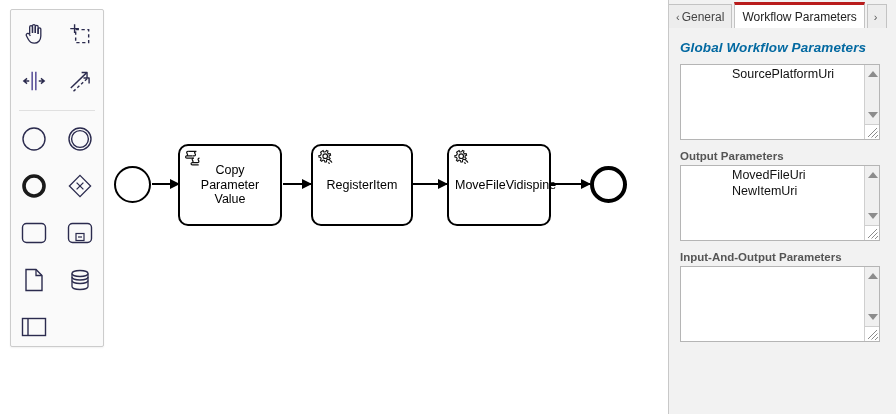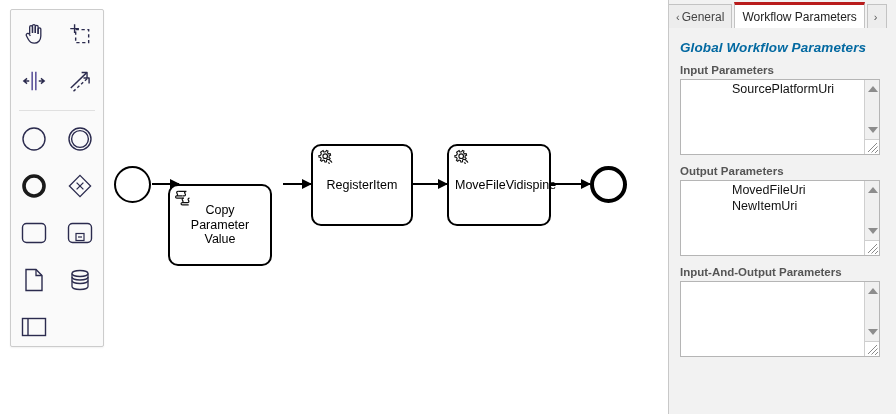--- a/index.html
+++ b/index.html
@@ -65,21 +65,21 @@
     background: #ffffff;
     border: 2px solid #000000;
     border-radius: 10px;
     display: flex; align-items: center; justify-content: center;
     text-align: center;
     font-size: 12.5px;
     color: #000000;
     line-height: 1.18;
     padding: 4px 6px 4px 6px;
   }
-  .task-1 { left: 168px; top: 144px; width: 104px; height: 82px; margin-top: 40px; }
+  .task-1 { left: 178px; top: 144px; width: 104px; height: 82px; }
   .task-2 { left: 311px; top: 144px; width: 102px; height: 82px; }
   .task-3 { left: 447px; top: 144px; width: 104px; height: 82px; }
 
   .task-icon {
     position: absolute; left: 4px; top: 3px;
     width: 18px; height: 18px;
   }
   .task-label { display: block; width: 100%; }
 
   
@@ -418,21 +418,20 @@
       </div>
       <div class="tab clipped-right">
         <span class="tab-chev">›</span>
       </div>
     </div>
 
     <div class="panel-body">
       <div class="panel-title">Global Workflow Parameters</div>
 
       <div class="group">
-        <div class="group-label">Input Parameters</div>
         <div class="listbox">
           <div class="listbox-items">
             <div class="list-item">SourcePlatformUri</div>
           </div>
           <div class="scrollbar">
             <div class="sb-arrow sb-up">
                 <div class="tri-up"></div>
               </div>
             <div class="sb-arrow sb-down">
                 <div class="tri-down"></div>

